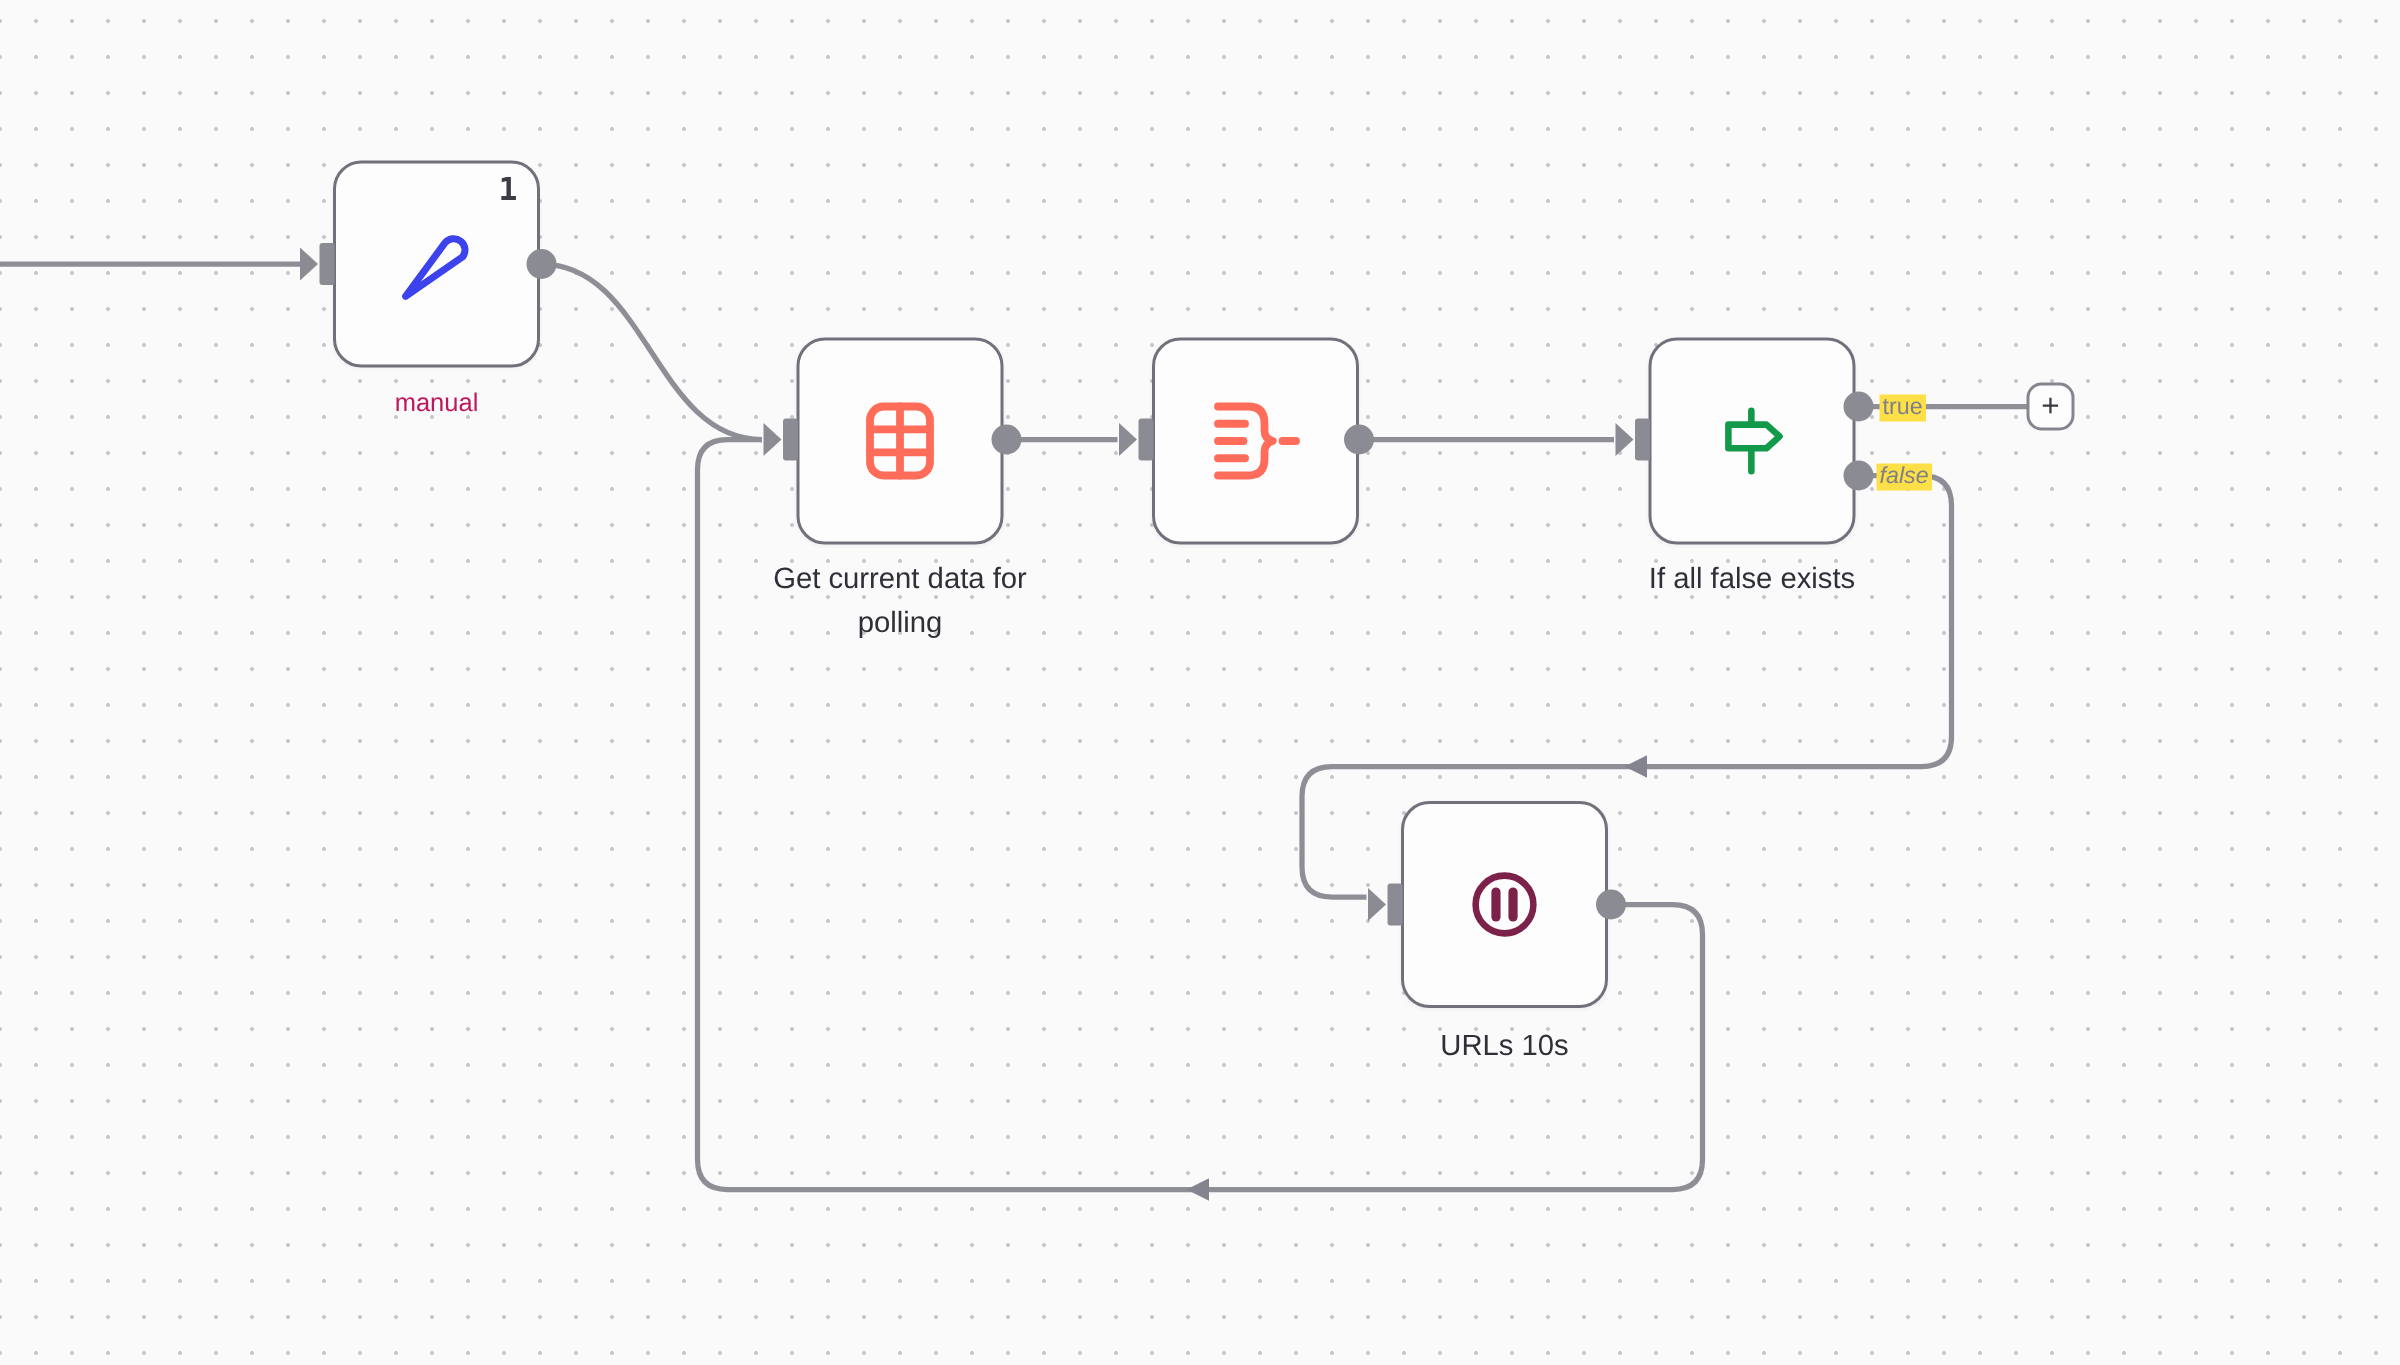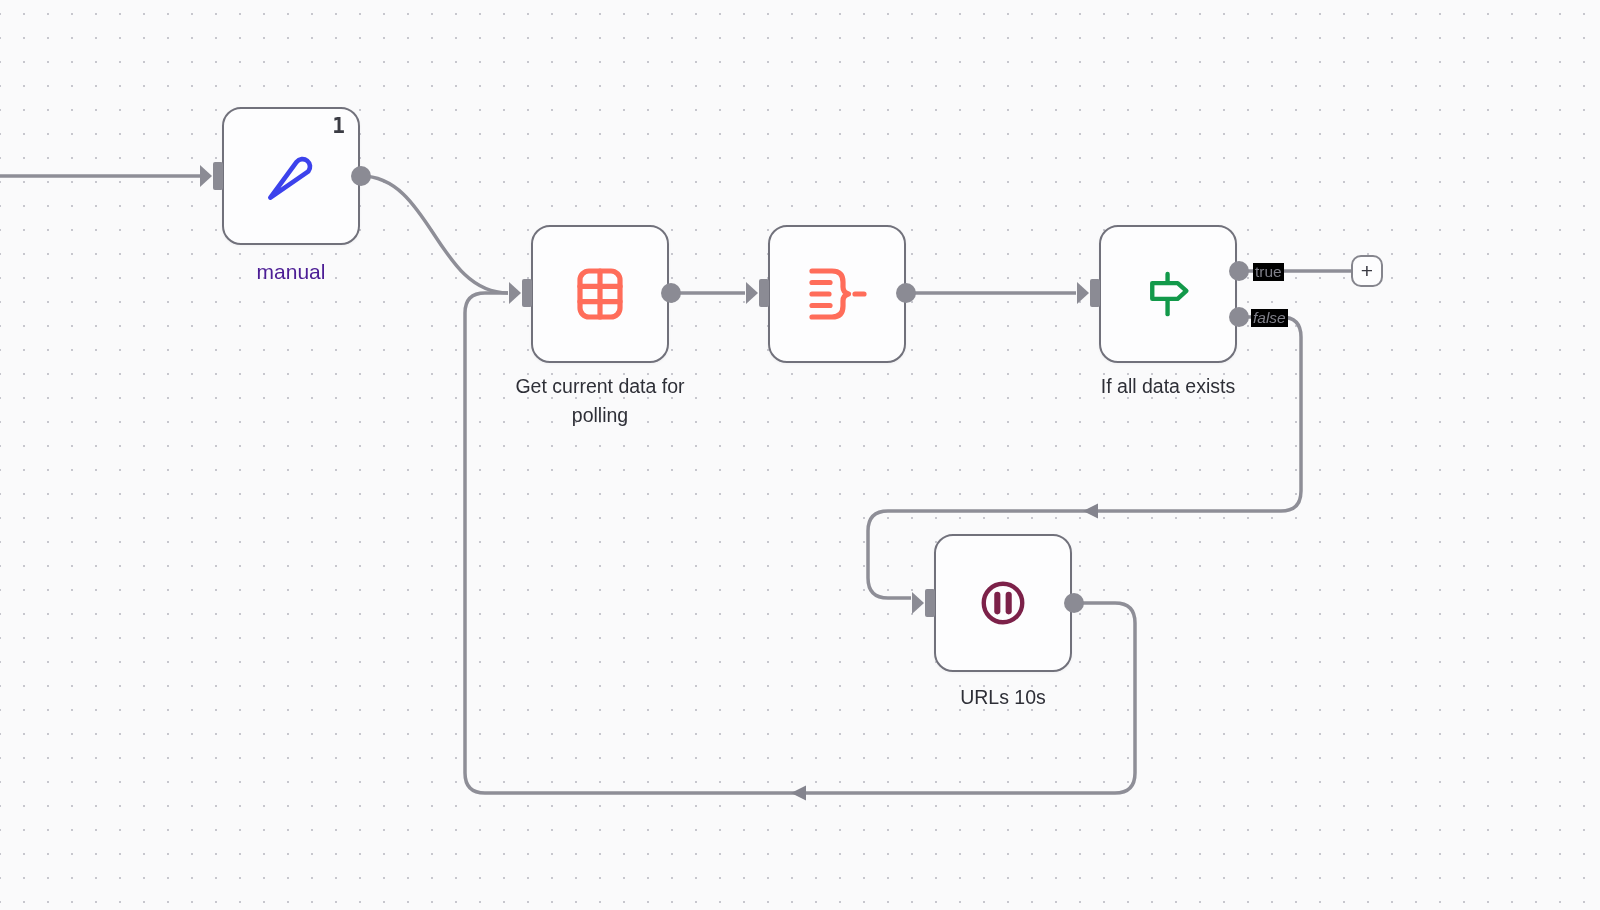--- a/index.html
+++ b/index.html
@@ -29,30 +29,30 @@
   #n5{left:934px;top:534px;}
   .items-count{
     position:absolute;top:7px;right:13px;
     font-family:"DejaVu Sans Mono", monospace;
     font-size:21px;font-weight:600;color:#3b3c44;line-height:1;
   }
   .node-label{
     position:absolute;z-index:3;text-align:center;
     color:#2e2f37;font-size:19.5px;line-height:1.5;
   }
-  .node-sub{color:#4c1d95;font-size:21px;margin-top:2px;}
+  .node-sub{color:#be185d;font-size:17px;margin-top:2px;}
   #l1{left:151px;top:254px;width:280px;}
   #l2{left:492px;top:372px;width:216px;}
   #l3{left:698px;top:372px;width:280px;}
   #l4{left:1028px;top:372px;width:280px;}
   #l5{left:863px;top:683px;width:280px;}
   .port-label{
     position:absolute;z-index:3;
     font-size:15.5px;color:#7f7f89;line-height:1;
-    background:#000000;padding:1px 2px;
+    background:#fde047;padding:1px 2px;
   }
   #lbl-true{left:1253px;top:263px;}
   #lbl-false{left:1251px;top:309px;font-style:italic;}
   #add-btn{
     position:absolute;z-index:4;left:1351px;top:255px;width:32px;height:32px;
     box-sizing:border-box;background:#fdfdfe;border:2.5px solid #85858d;
     border-radius:10px;color:#3a3a42;font-size:21px;font-weight:400;line-height:1;
     display:flex;align-items:center;justify-content:center;cursor:pointer;
     font-family:"Liberation Sans", sans-serif;padding:0 0 2px 0;
   }
@@ -158,21 +158,21 @@
     </g>
   </svg>
 
   <div class="node-label" id="l1">
     <div class="node-sub">manual</div>
   </div>
   <div class="node-label" id="l2">
     <div>Get current data for polling</div>
   </div>
   <div class="node-label" id="l4">
-    <div>If all data exists</div>
+    <div>If all false exists</div>
   </div>
   <div class="node-label" id="l5">
     <div>URLs 10s</div>
   </div>
 
   <span class="port-label" id="lbl-true">true</span>
   <span class="port-label" id="lbl-false">false</span>
 
   <button id="add-btn">+</button>
 

